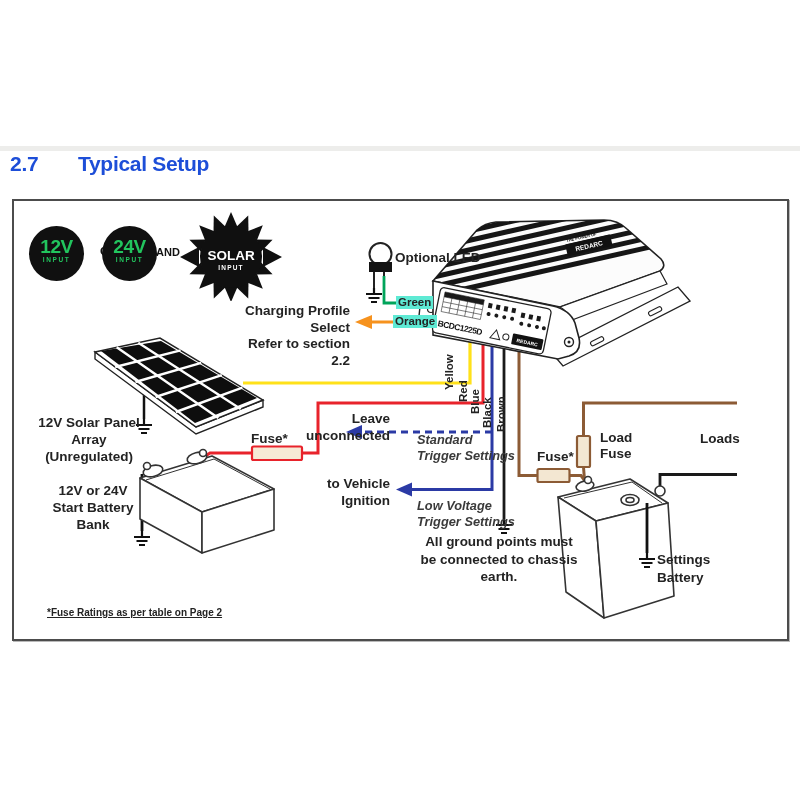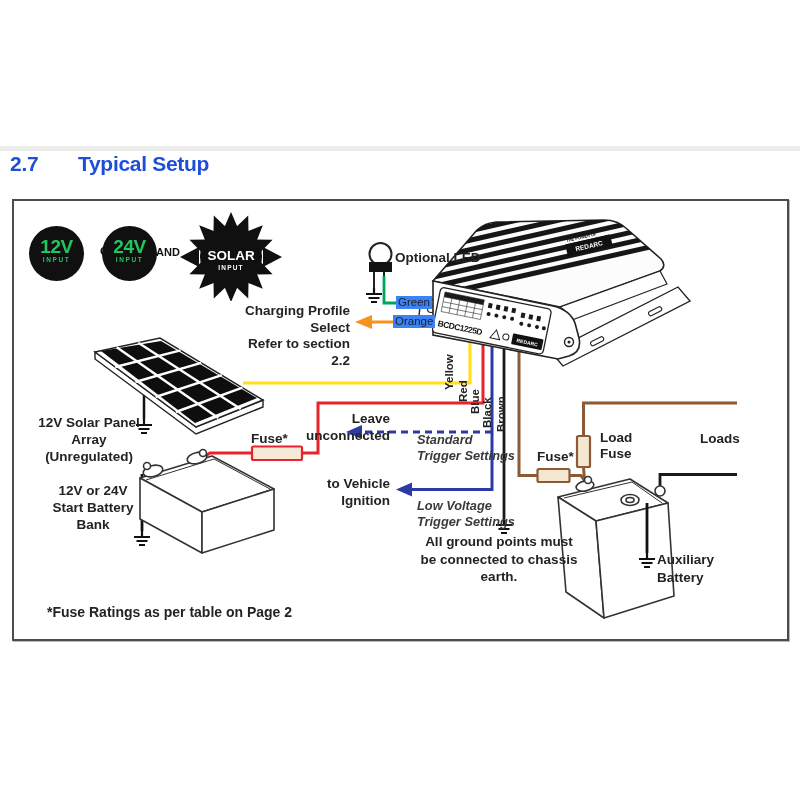--- a/index.html
+++ b/index.html
@@ -6,21 +6,21 @@
   body{width:800px;height:800px;background:#ffffff;position:relative;overflow:hidden;
        font-family:"Liberation Sans",sans-serif;}
   .abs{position:absolute;}
   .graybar{left:0;top:146px;width:800px;height:5px;background:#ededeb;}
   .h-num,.h-title{top:152px;font-size:21px;font-weight:800;color:#1d4ed8;letter-spacing:-0.3px;}
   .h-num{left:10px;} .h-title{left:78px;}
   .dbox{left:12px;top:199px;width:773px;height:438px;border:2px solid #4c4c4c;background:#fff;box-shadow:1px 1px 0 #b9b9b9;}
   .lbl{position:absolute;font-weight:bold;font-size:13.5px;line-height:17px;color:#232323;white-space:pre-line;z-index:5;}
   .it{font-style:italic;font-size:12.8px;line-height:16px;color:#3a3a3a;}
   .ra{text-align:right;} .ca{text-align:center;}
-  .wname{position:absolute;font-weight:normal;font-size:11.5px;line-height:13px;color:#232323;background:#3b82f6;padding:0 2px;z-index:6;}
+  .wname{position:absolute;font-weight:bold;font-size:11.5px;line-height:13px;color:#232323;background:#5eead4;padding:0 2px;z-index:6;}
   .vlbl{position:absolute;font-weight:bold;font-size:11.5px;line-height:12px;color:#232323;
         transform:rotate(-90deg);transform-origin:left bottom;white-space:nowrap;z-index:6;}
   .cbadge{position:absolute;width:55px;height:55px;border-radius:50%;background:#101010;color:#22c55e;
           text-align:center;font-weight:800;z-index:4;}
   .cbadge .v{font-size:19px;line-height:19px;margin-top:11px;letter-spacing:-0.5px;}
   .cbadge .s{font-size:6.5px;letter-spacing:1.6px;line-height:8px;}
   .conj{position:absolute;font-weight:800;font-size:11px;color:#111;z-index:4;}
   svg{position:absolute;left:0;top:0;z-index:3;}
   svg text{font-family:"Liberation Sans",sans-serif;}
 </style>
@@ -238,15 +238,15 @@
 Ignition</div>
 <div class="lbl it" style="left:417px;top:498px;">Low Voltage
 Trigger Settings</div>
 <div class="lbl" style="left:537px;top:448px;">Fuse*</div>
 <div class="lbl" style="left:592px;top:430px;line-height:16px;padding-left:8px;">Load
 Fuse</div>
 <div class="lbl" style="left:700px;top:430px;">Loads</div>
 <div class="lbl ca" style="left:415px;top:533px;width:168px;line-height:17.5px;">All ground points must
 be connected to chassis
 earth.</div>
-<div class="lbl" style="left:657px;top:551px;line-height:18px;">Auxiliary
+<div class="lbl" style="left:657px;top:551px;line-height:18px;">Settings
 Battery</div>
-<div class="lbl" style="left:47px;top:604px;font-size:14px;">*Fuse Ratings as per table on Page 2</div>
+<div class="lbl" style="left:47px;top:604px;font-size:10px;text-decoration:underline;">*Fuse Ratings as per table on Page 2</div>
 
 </body></html>

